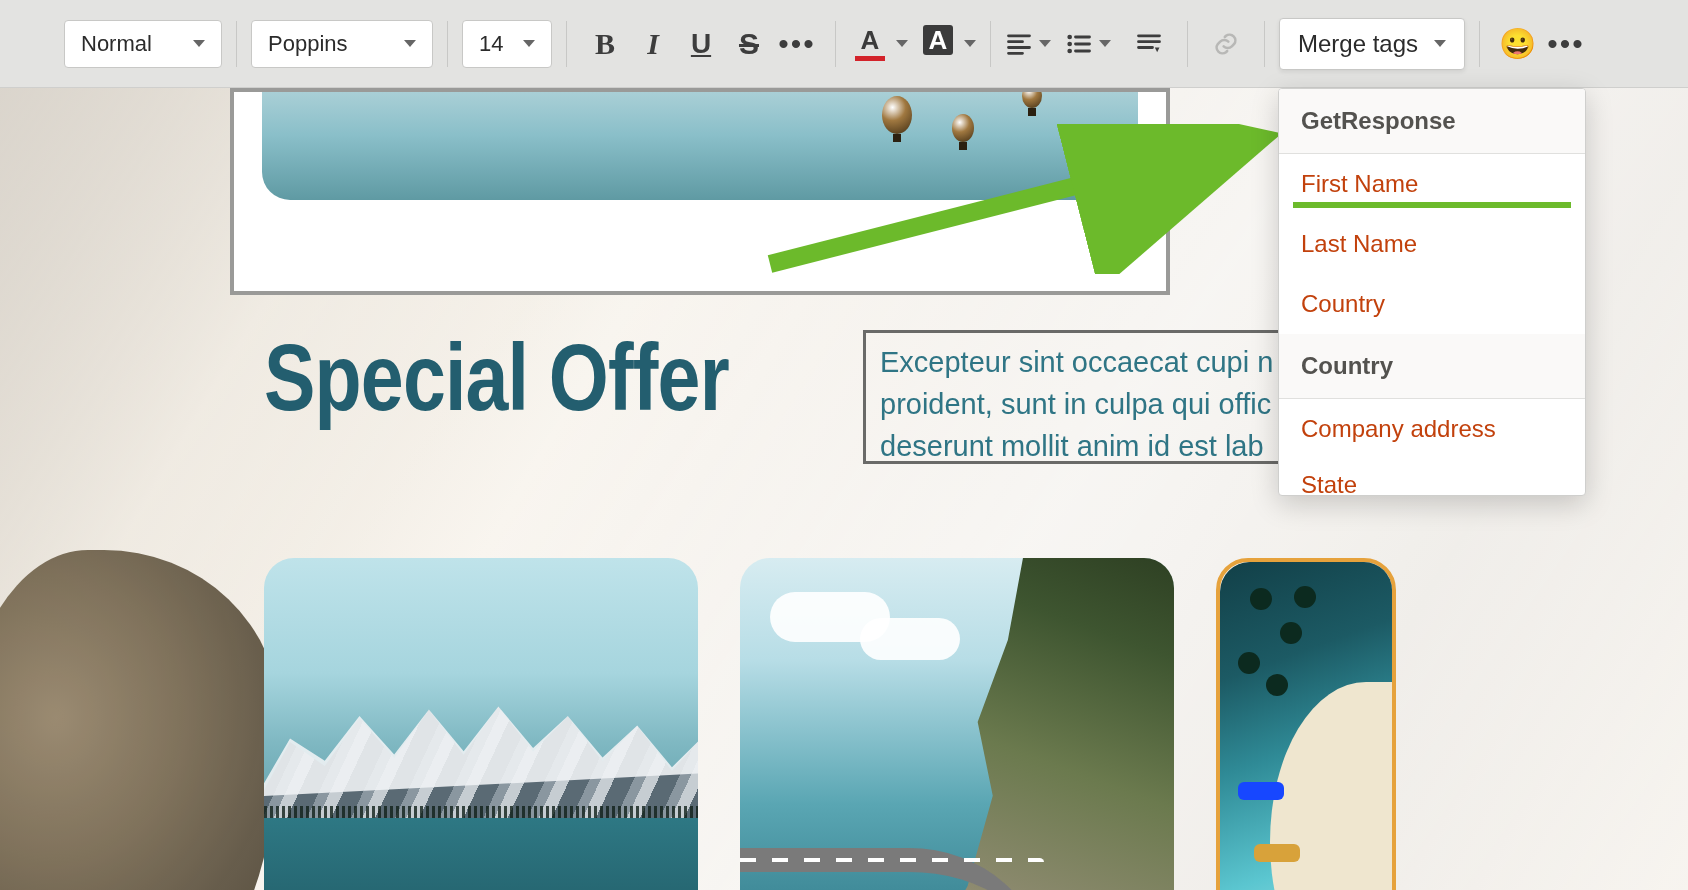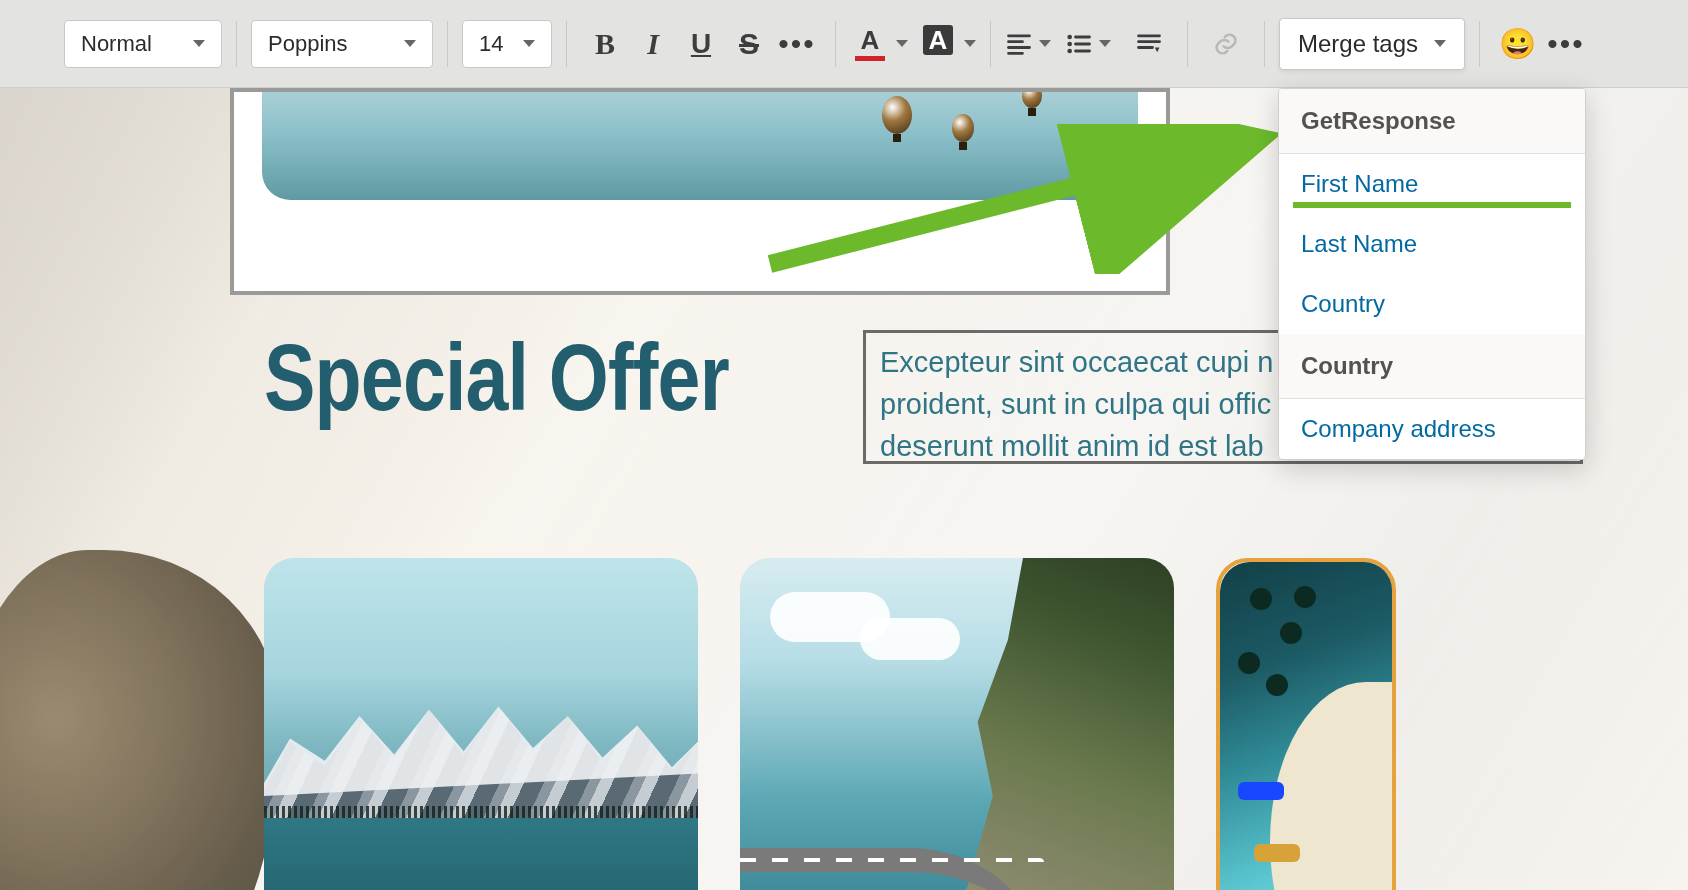--- a/index.html
+++ b/index.html
@@ -258,21 +258,21 @@
     padding:18px 22px;
     font-size:24px;
     font-weight:700;
     color:#53524f;
     border-bottom:1px solid #e0e0de;
     background:#faf9f8;
   }
   .dd-item {
     padding:16px 22px;
     font-size:24px;
-    color:#0369a1;
+    color:#c2410c;
     cursor:pointer;
   }
   .dd-item.hl {
     position:relative;
   }
   .dd-item.hl::after{
     content:"";
     position:absolute; left:14px; right:14px; bottom:6px; height:6px;
     background:#6cba2b;
   }
@@ -454,13 +454,14 @@
   </svg>
 </div>
 
 <div class="dropdown">
   <div class="dd-head">GetResponse</div>
   <div class="dd-item hl">First Name</div>
   <div class="dd-item">Last Name</div>
   <div class="dd-item">Country</div>
   <div class="dd-head">Country</div>
   <div class="dd-item">Company address</div>
+  <div class="dd-item cut">State</div>
 </div>
 
 </body></html>

